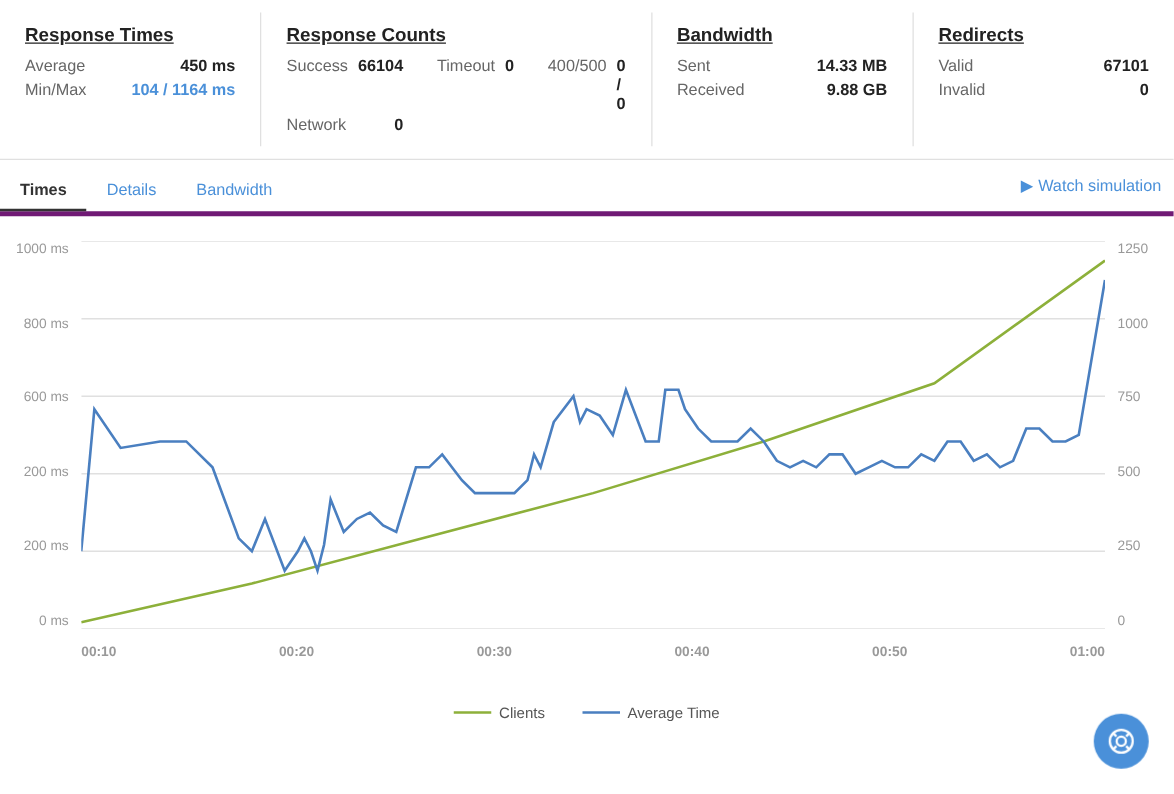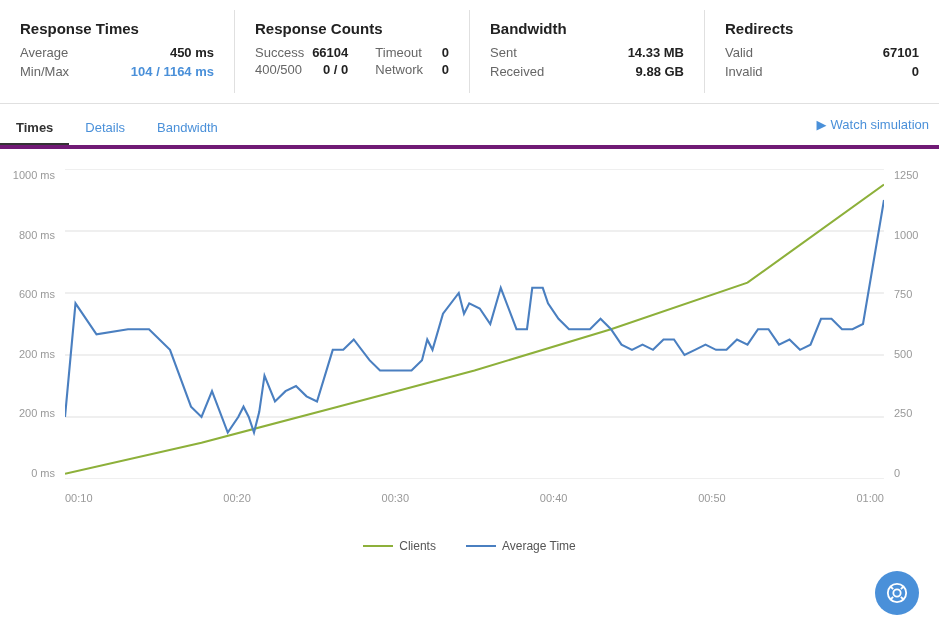--- a/index.html
+++ b/index.html
@@ -16,35 +16,36 @@
       padding: 10px 20px;
       border-right: 1px solid #e0e0e0;
     }
     .stat-card:last-child { border-right: none; }
 
     .stat-card h3 {
       font-size: 15px;
       font-weight: bold;
       color: #222;
       margin-bottom: 8px;
+      text-decoration: underline;
     }
 
     .stat-row {
       display: flex;
       justify-content: space-between;
       margin-bottom: 4px;
     }
 
     .stat-label { color: #666; }
     .stat-value { font-weight: bold; color: #222; }
     .stat-value.blue { color: #4a90d9; }
 
     .stat-grid {
       display: grid;
-      grid-template-columns: 1fr 1fr;
+      grid-template-columns: 1fr 1fr 1fr;
       gap: 2px 27px;
     }
     .stat-grid-item {
       display: flex;
       justify-content: space-between;
       gap: 8px;
     }
 
     .tabs-row {
       display: flex;
@@ -129,20 +130,21 @@
       left: 55px;
       right: 45px;
       bottom: 25px;
       display: flex;
       justify-content: space-between;
     }
 
     .x-label {
       font-size: 11px;
       color: #999;
+      font-weight: bold;
     }
 
     .legend {
       display: flex;
       justify-content: center;
       gap: 30px;
       padding: 10px 0 5px 0;
     }
 
     .legend-item {

